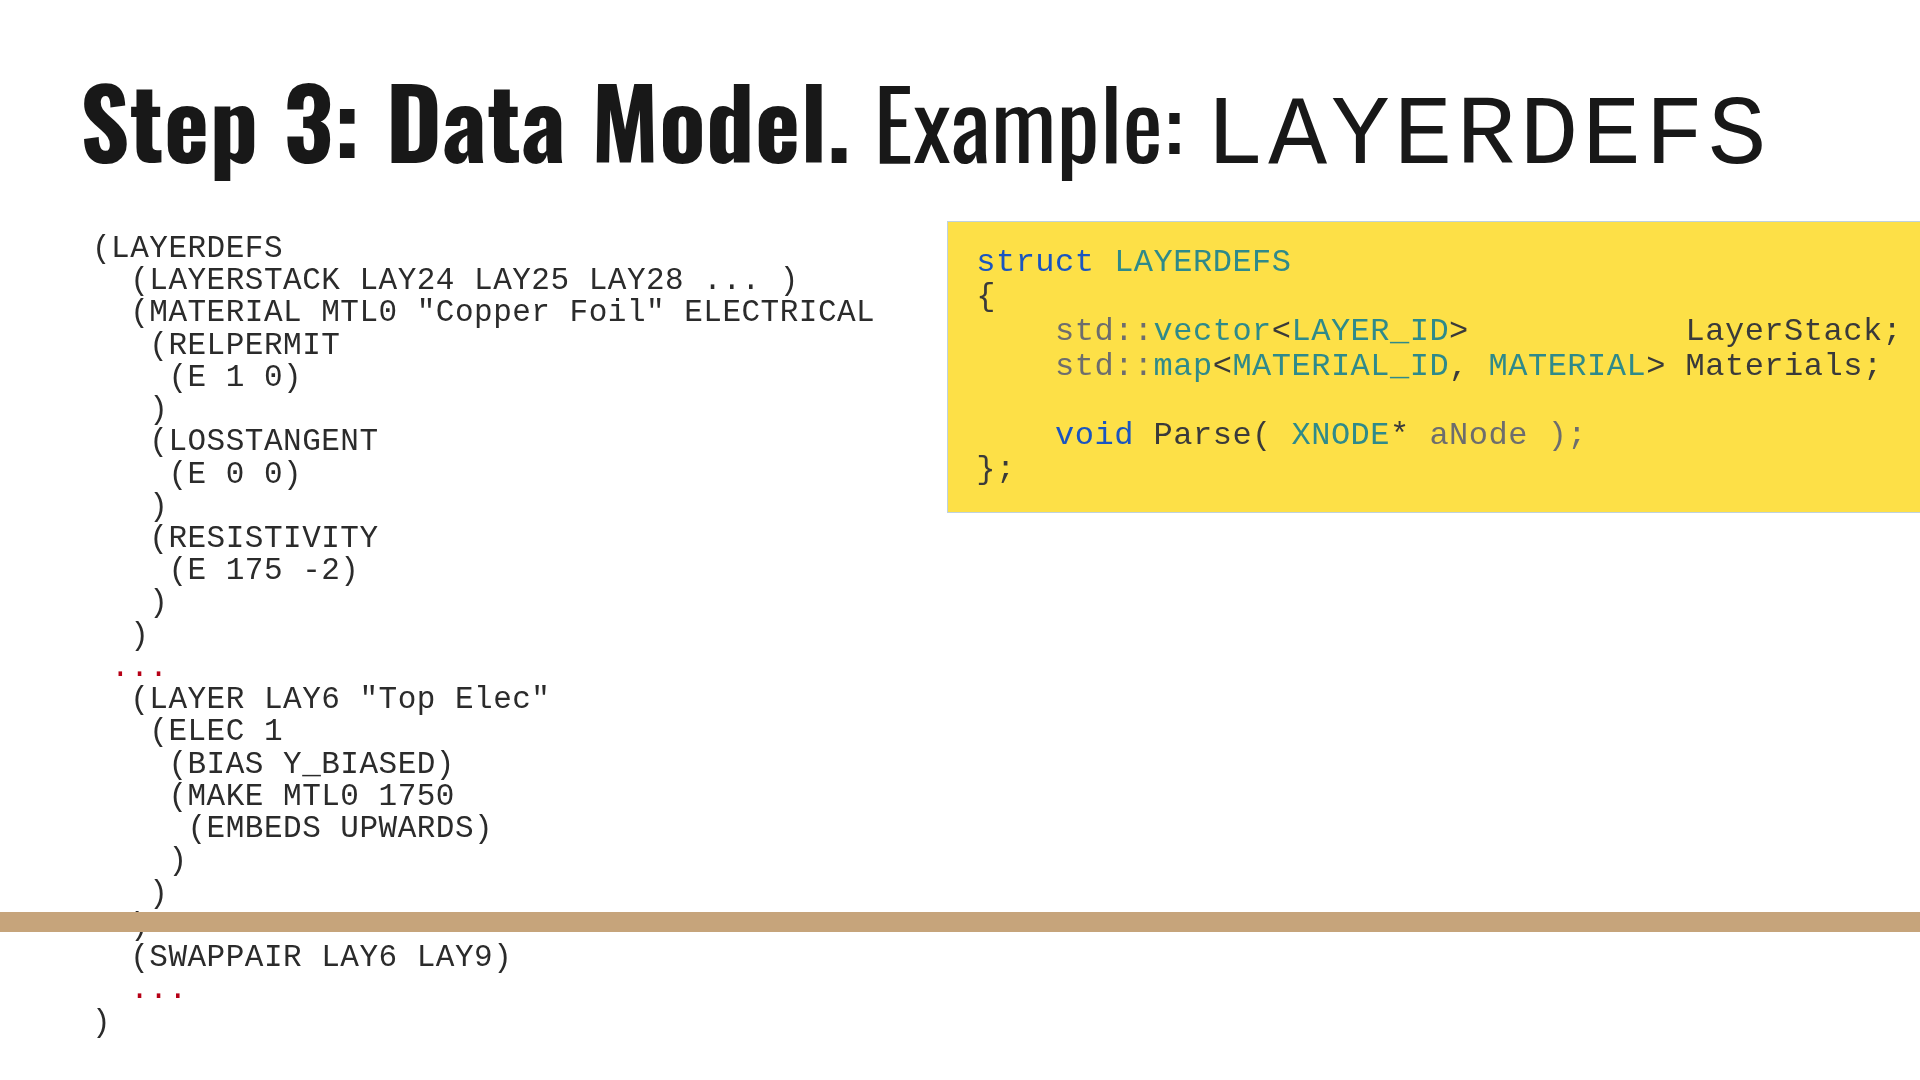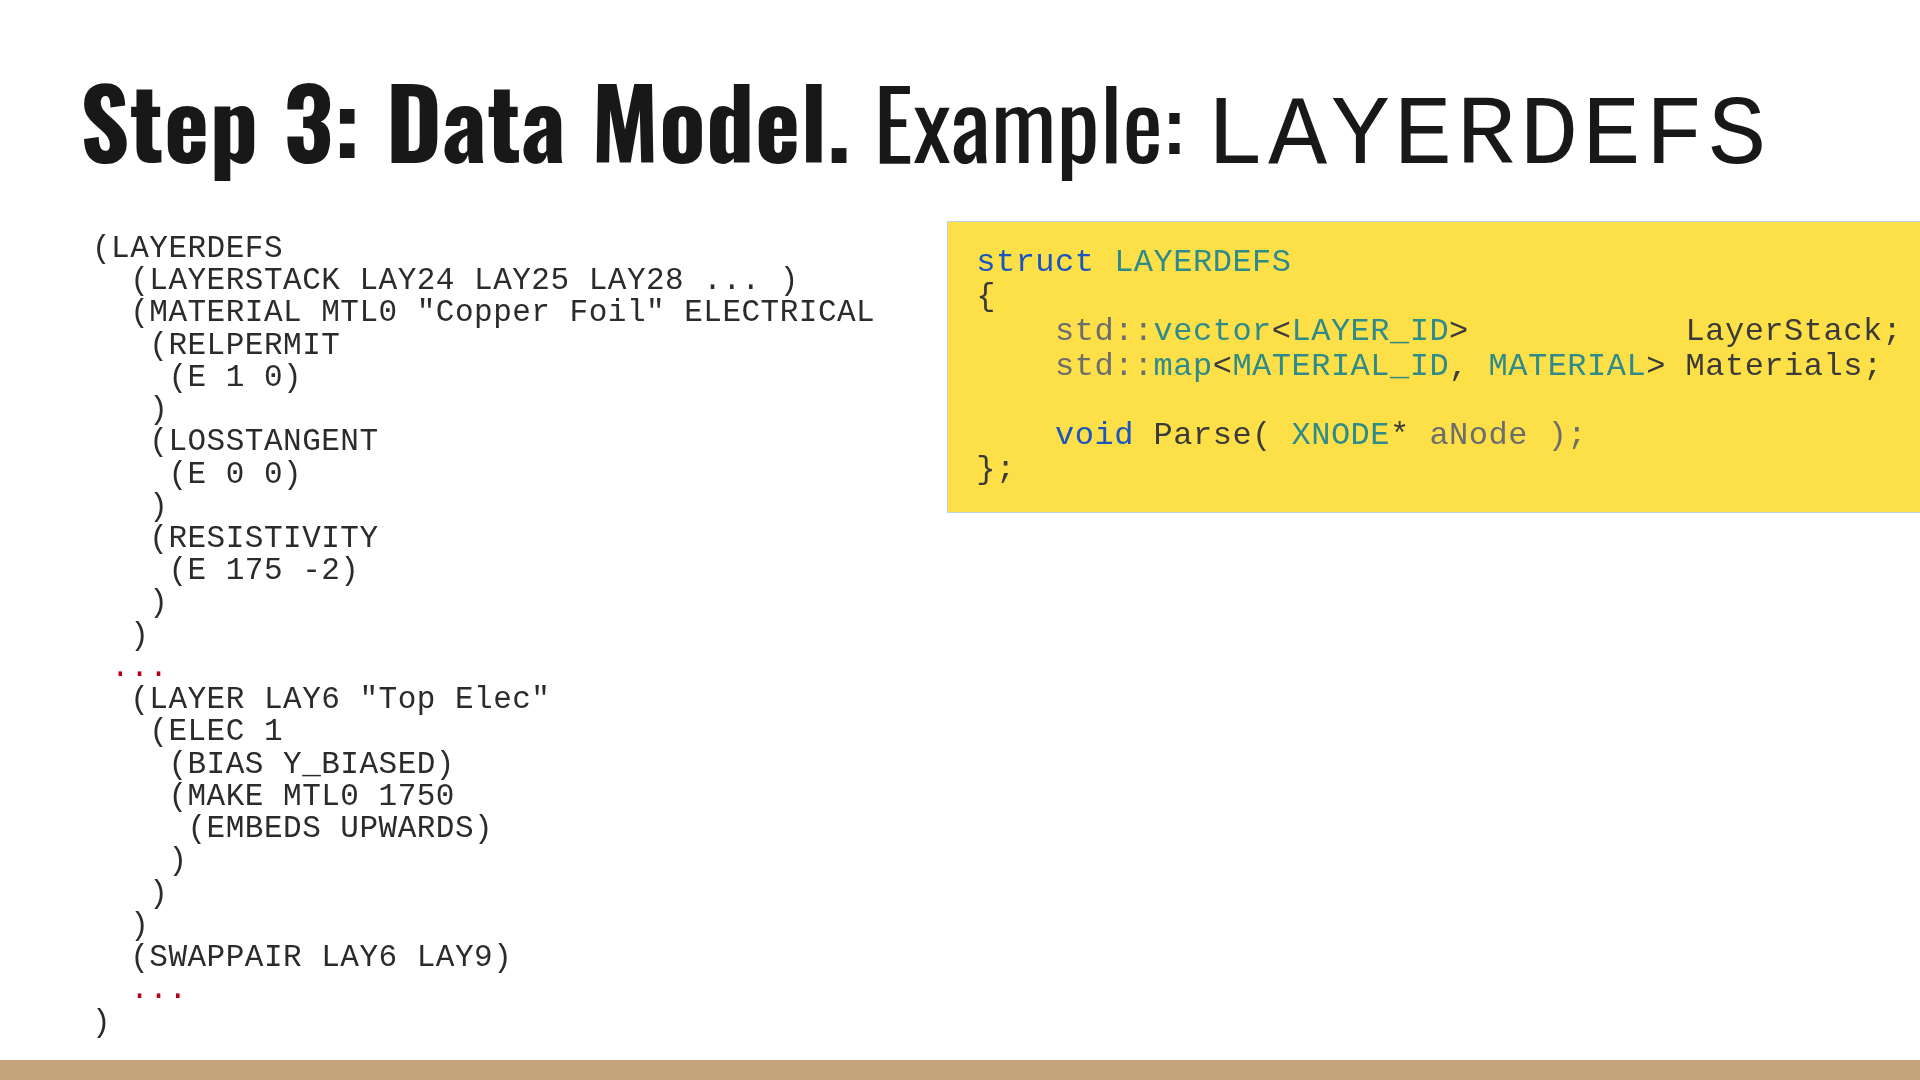--- a/index.html
+++ b/index.html
@@ -7,21 +7,21 @@
     padding: 0;
     width: 1920px;
     height: 1080px;
     background: #ffffff;
     overflow: hidden;
     font-family: Georgia, "Times New Roman", serif;
   }
   .slide {
     position: relative;
     width: 1920px;
-    height: 1080px;
+    height: 932px;
     box-sizing: border-box;
     padding: 70px 80px 12px 80px;
   }
   .title {
     font-family: "Arial Narrow", "Helvetica Neue Condensed", "Oswald", Impact, sans-serif;
     font-stretch: condensed;
     font-size: 96px;
     line-height: 1.05;
     color: #181818;
     letter-spacing: 0.5px;

